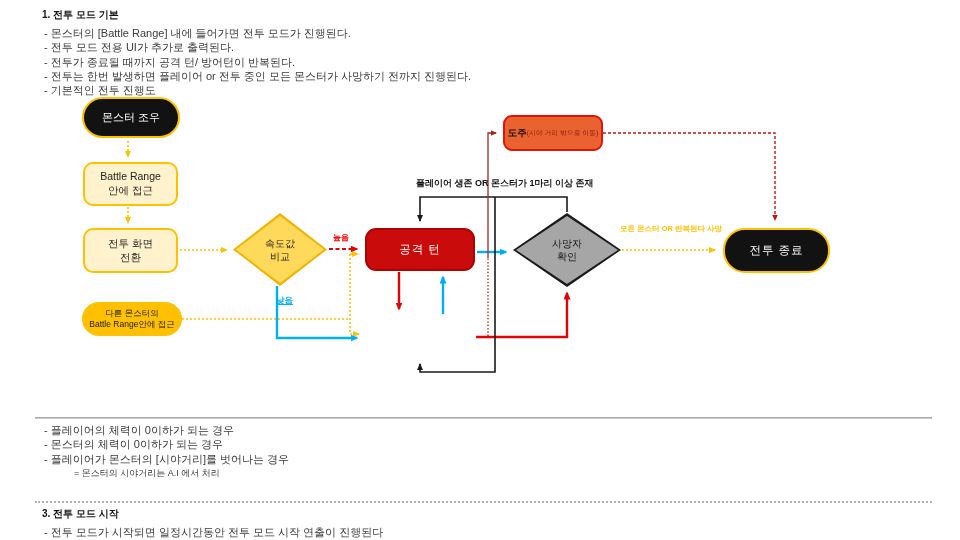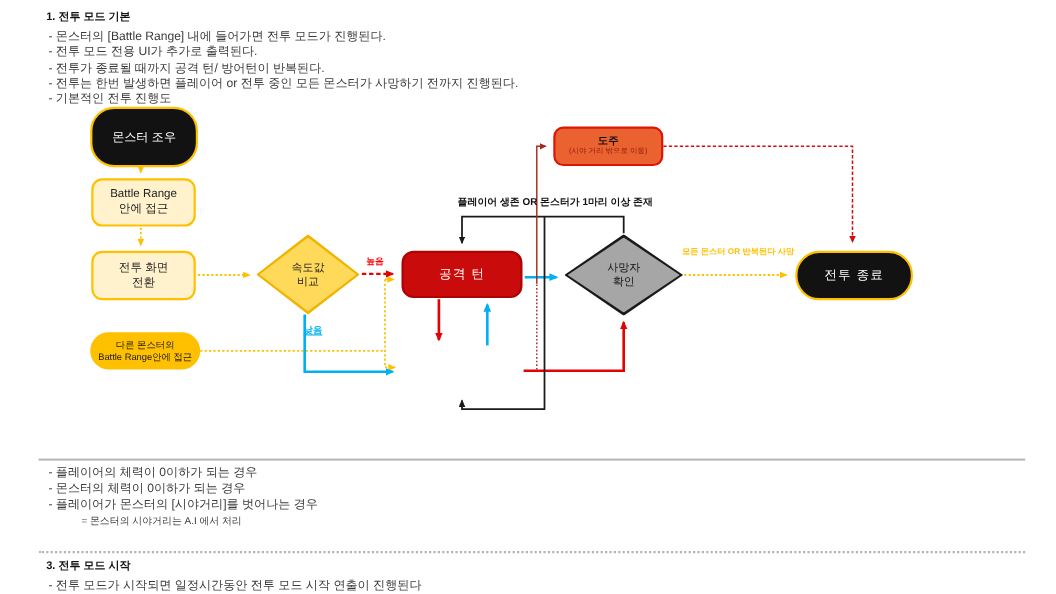--- a/index.html
+++ b/index.html
@@ -14,21 +14,21 @@
   .divider.solid{background:linear-gradient(#9f9f9f,#d8d8d8);}
   .divider.dotted{background:none;border-top:2px dotted #b3b3b3;height:0;}
   
   .node{position:absolute;display:flex;align-items:center;justify-content:center;
         text-align:center;white-space:pre-line;box-sizing:border-box;}
   .pill-black{background:#121212;border:2.5px solid #FFC000;border-radius:22px;color:#fff;font-size:11px;}
   .box-cream{background:#FFF2CC;border:2px solid #FFC000;border-radius:10px;color:#222;font-size:10.5px;line-height:1.3;}
   .box-gold{background:#FFC000;border-radius:8px;color:#1a1a1a;font-size:8.5px;line-height:1.3;}
   .box-red{background:#C90B0B;border:2px solid #AF0202;border-radius:11px;color:#fff;font-size:11.5px;letter-spacing:1px;}
   .box-navy{background:#1F3864;border:2.5px solid #38AEE4;border-radius:9px;color:#fff;font-size:11.5px;letter-spacing:1px;}
-  .box-orange{background:#EB6231;border:2px solid #DE1507;border-radius:9px;flex-direction:column;color:#111;}
+  .box-orange{background:#EB6231;border:2px solid #DE1507;border-radius:9px;flex-direction:row;color:#111;}
   .flee-title{font-size:9.5px;font-weight:bold;line-height:1.1;}
   .flee-sub{font-size:6.8px;color:#8B1A0A;line-height:1.2;}
   .diamond{position:absolute;}
   .d-layer{position:absolute;clip-path:polygon(50% 0,100% 50%,50% 100%,0 50%);}
   .d-outer{inset:0;}
   .d-inner{inset:3px;}
   .d-label{position:absolute;inset:0;display:flex;align-items:center;justify-content:center;
            text-align:center;white-space:pre-line;font-size:10px;line-height:1.3;}
   
   .edge-label{position:absolute;font-weight:bold;white-space:nowrap;}
@@ -102,21 +102,21 @@
       <path d="M567,212 L567,197 L420,197 L420,221" marker-end="url(#mBlack)"></path>
       <path d="M495,197 L495,372 L420,372 L420,364" marker-end="url(#mBlack)"></path>
     </g>
 
     <path d="M488,336 L488,258" stroke="#A5281E" stroke-width="1.3" stroke-dasharray="1.5 1.8" fill="none"></path>
     <path d="M488,258 L488,133 L496,133" stroke="#A5281E" stroke-width="1.3" fill="none" marker-end="url(#mDarkRed)"></path>
 
     <path d="M603,133 L775,133 L775,220" stroke="#CF1010" stroke-width="1.4" stroke-dasharray="3 2" fill="none" marker-end="url(#mFlee)"></path>
   </svg>
 
-  <div class="node pill-black" style="left:82px;top:97px;width:98px;height:55px;">몬스터 조우</div>
+  <div class="node pill-black" style="left:82px;top:97px;width:98px;height:41px;">몬스터 조우</div>
 
   <div class="node box-cream" style="left:83px;top:162px;width:95px;height:44px;">Battle Range
 안에 접근</div>
 
   <div class="node box-cream" style="left:83px;top:228px;width:95px;height:45px;">전투 화면
 전환</div>
 
   <div class="node box-gold" style="left:82px;top:302px;width:100px;height:34px;border-radius:17px;">다른 몬스터의
 Battle Range안에 접근</div>
 

